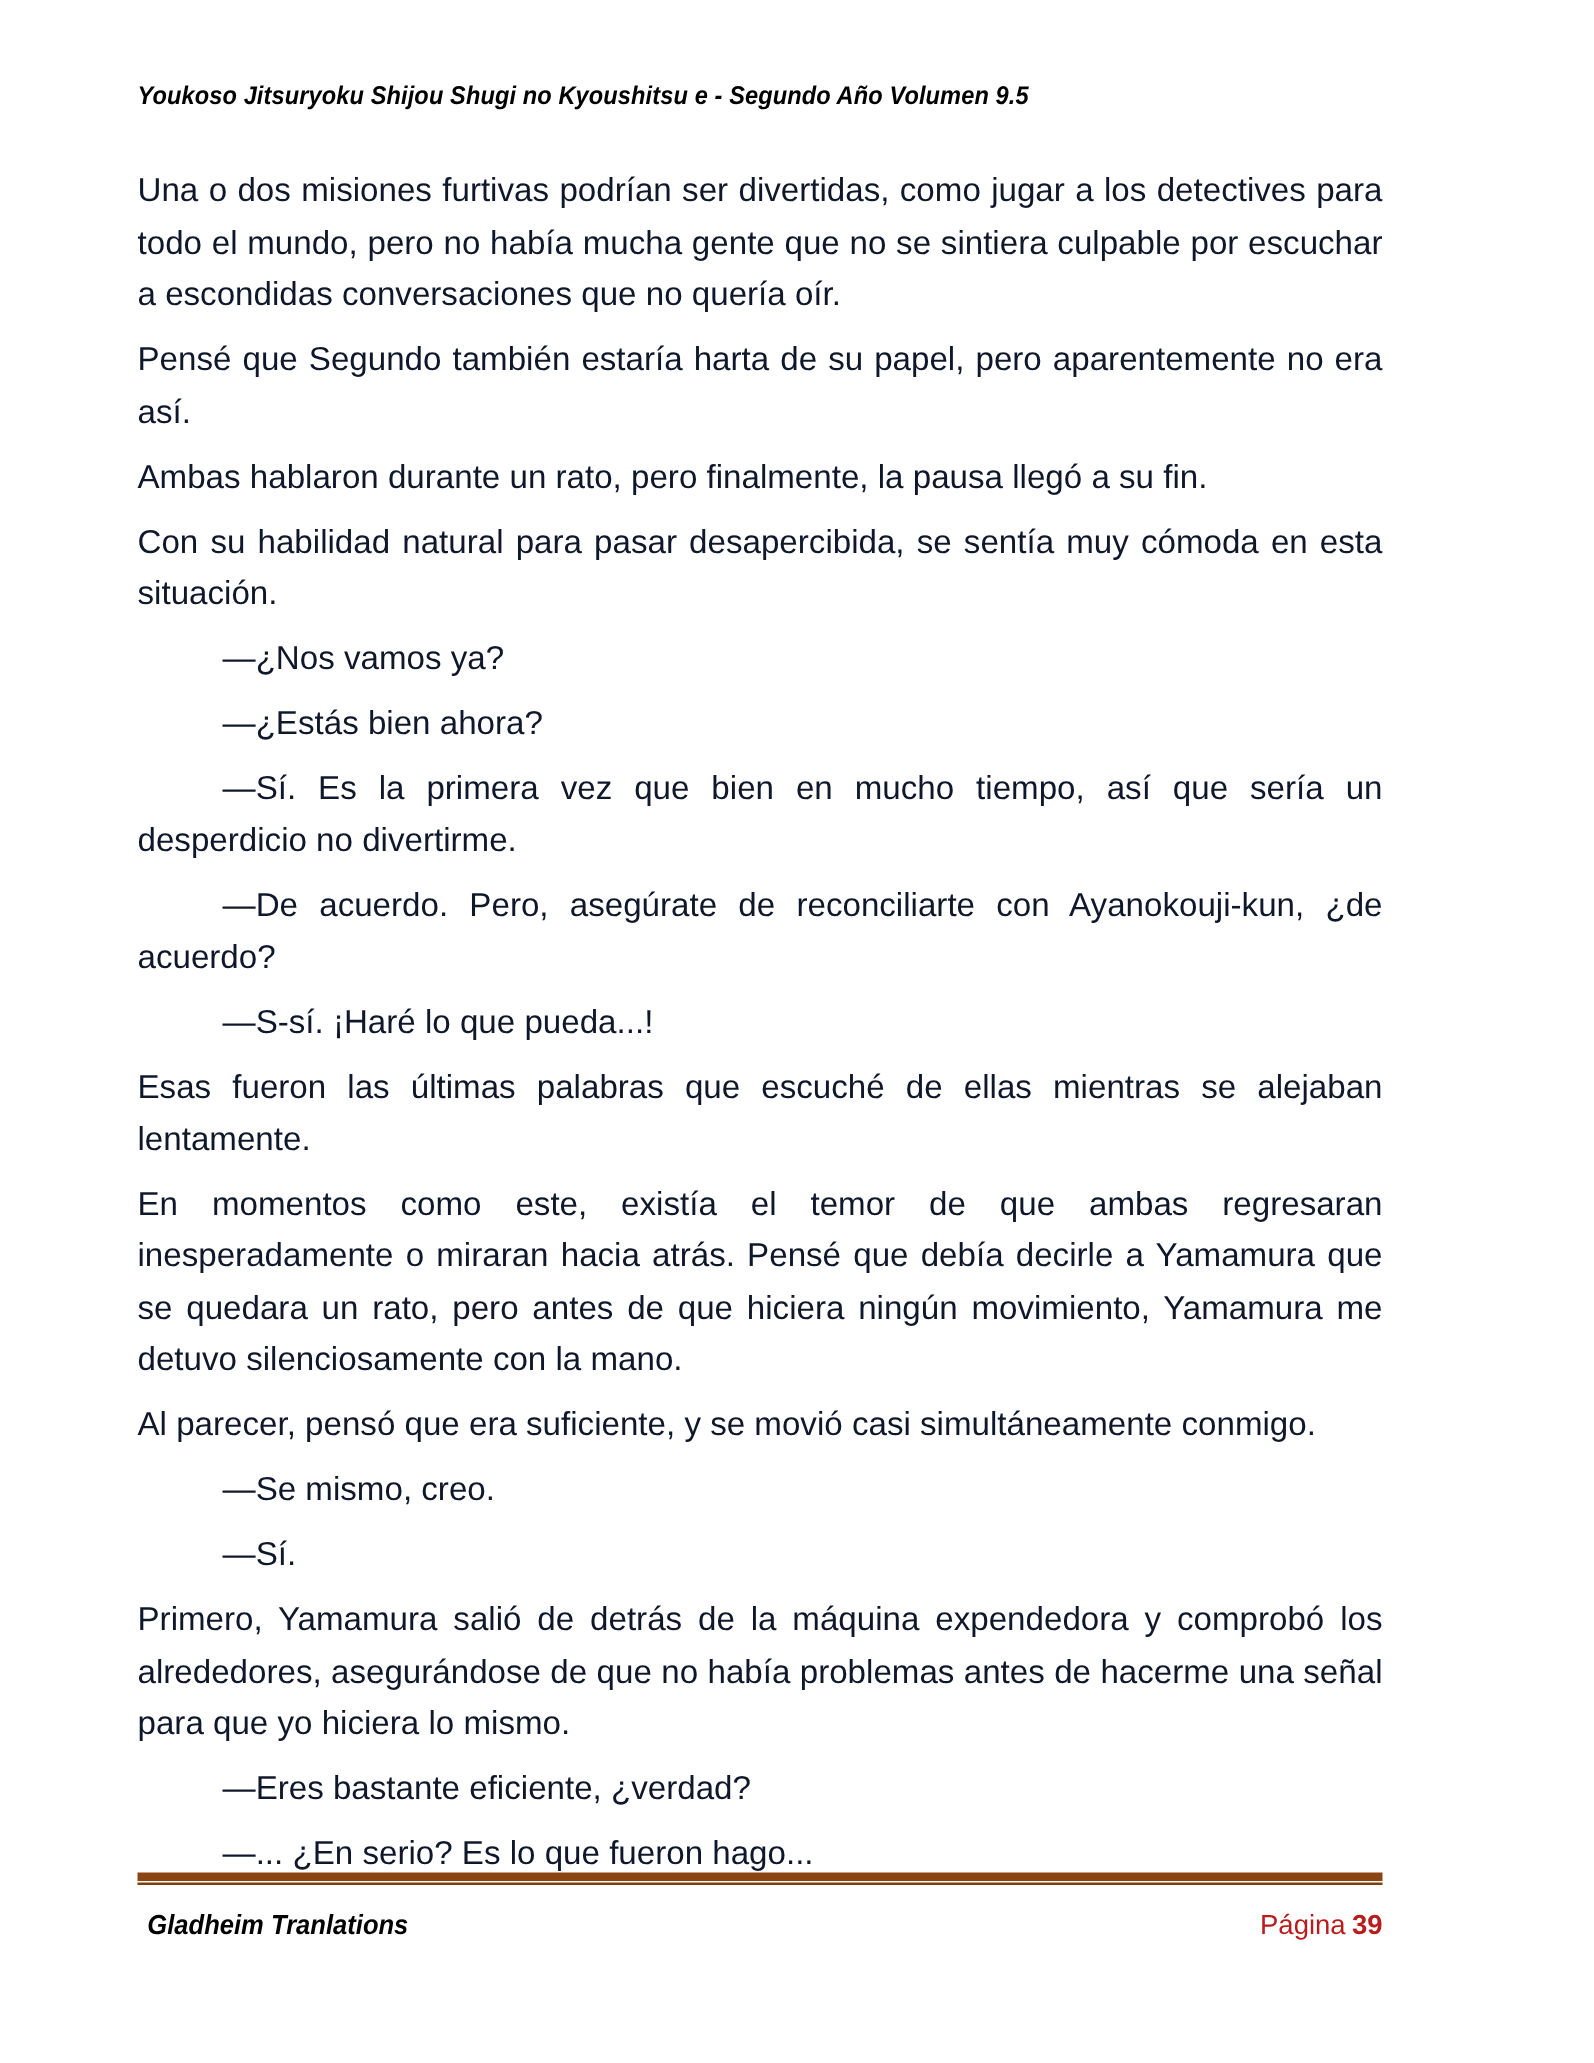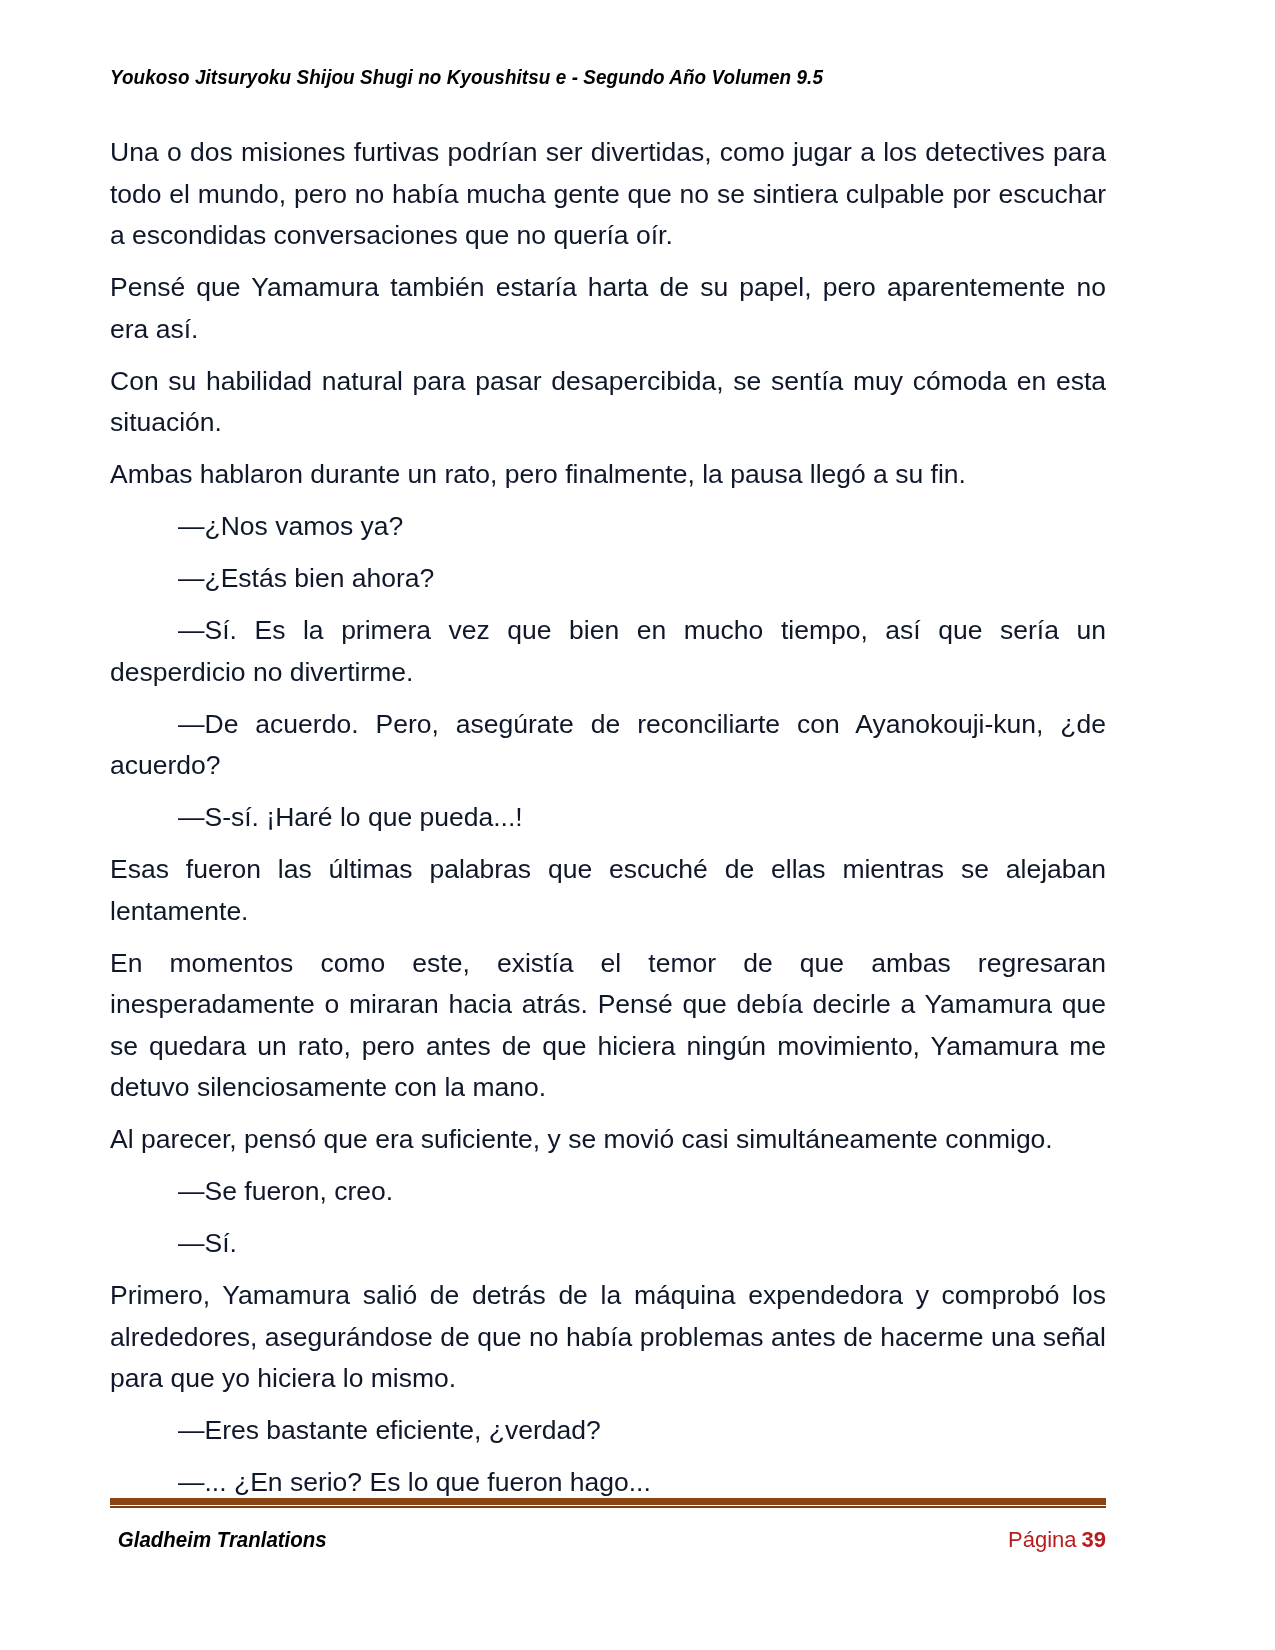--- a/index.html
+++ b/index.html
@@ -150,35 +150,35 @@
 
 <div class="page">
 
   <div class="page-header">
     <div class="header-title">Youkoso Jitsuryoku Shijou Shugi no Kyoushitsu e - Segundo Año Volumen 9.5</div>
   </div>
 
   <div class="content">
 
     <p class="para">Una o dos misiones furtivas podrían ser divertidas, como jugar a los detectives para todo el mundo, pero no había mucha gente que no se sintiera culpable por escuchar a escondidas conversaciones que no quería oír.</p>
-    <p class="para">Pensé que Yamamura también estaría harta de su papel, pero aparentemente no era así.</p>
+    <p class="para">Pensé que Segundo también estaría harta de su papel, pero aparentemente no era así.</p>
+    <p class="para">Ambas hablaron durante un rato, pero finalmente, la pausa llegó a su fin.</p>
     <p class="para">Con su habilidad natural para pasar desapercibida, se sentía muy cómoda en esta situación.</p>
-    <p class="para">Ambas hablaron durante un rato, pero finalmente, la pausa llegó a su fin.</p>
 
     <p class="para dialogue">—¿Nos vamos ya?</p>
     <p class="para dialogue">—¿Estás bien ahora?</p>
     <p class="para dialogue">—Sí. Es la primera vez que bien en mucho tiempo, así que sería un desperdicio no divertirme.</p>
     <p class="para dialogue">—De acuerdo. Pero, asegúrate de reconciliarte con Ayanokouji-kun, ¿de acuerdo?</p>
     <p class="para dialogue">—S-sí. ¡Haré lo que pueda...!</p>
 
     <p class="para">Esas fueron las últimas palabras que escuché de ellas mientras se alejaban lentamente.</p>
     <p class="para">En momentos como este, existía el temor de que ambas regresaran inesperadamente o miraran hacia atrás. Pensé que debía decirle a Yamamura que se quedara un rato, pero antes de que hiciera ningún movimiento, Yamamura me detuvo silenciosamente con la mano.</p>
     <p class="para">Al parecer, pensó que era suficiente, y se movió casi simultáneamente conmigo.</p>
 
-    <p class="para dialogue">—Se fueron, creo.</p>
+    <p class="para dialogue">—Se mismo, creo.</p>
     <p class="para dialogue">—Sí.</p>
 
     <p class="para">Primero, Yamamura salió de detrás de la máquina expendedora y comprobó los alrededores, asegurándose de que no había problemas antes de hacerme una señal para que yo hiciera lo mismo.</p>
 
     <p class="para dialogue">—Eres bastante eficiente, ¿verdad?</p>
     <p class="para dialogue">—... ¿En serio? Es lo que fueron hago...</p>
 
   </div>
 
   <div class="page-footer">

